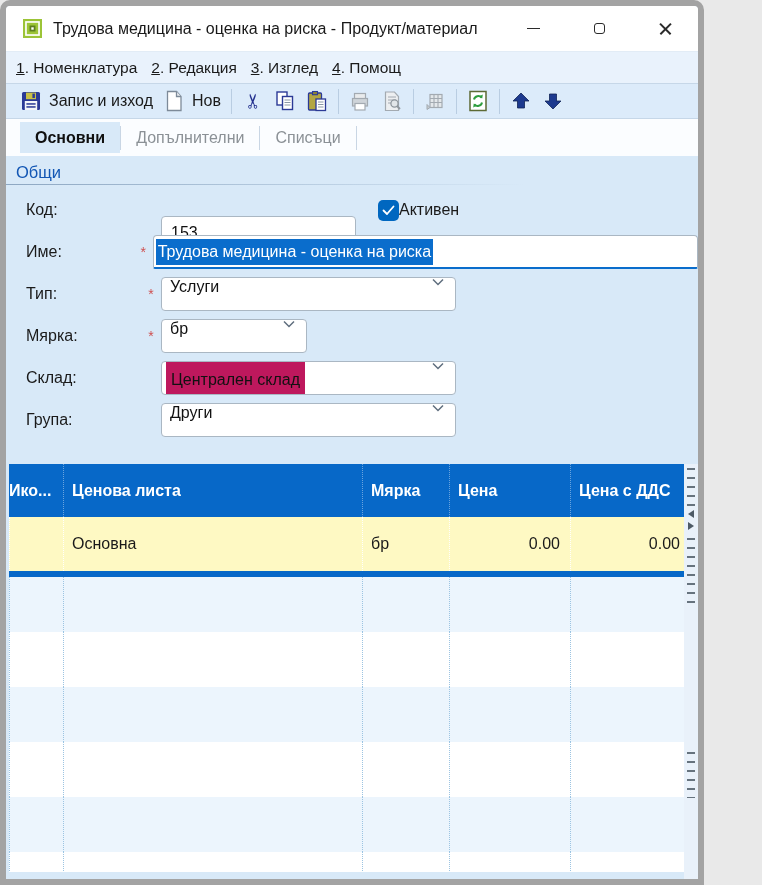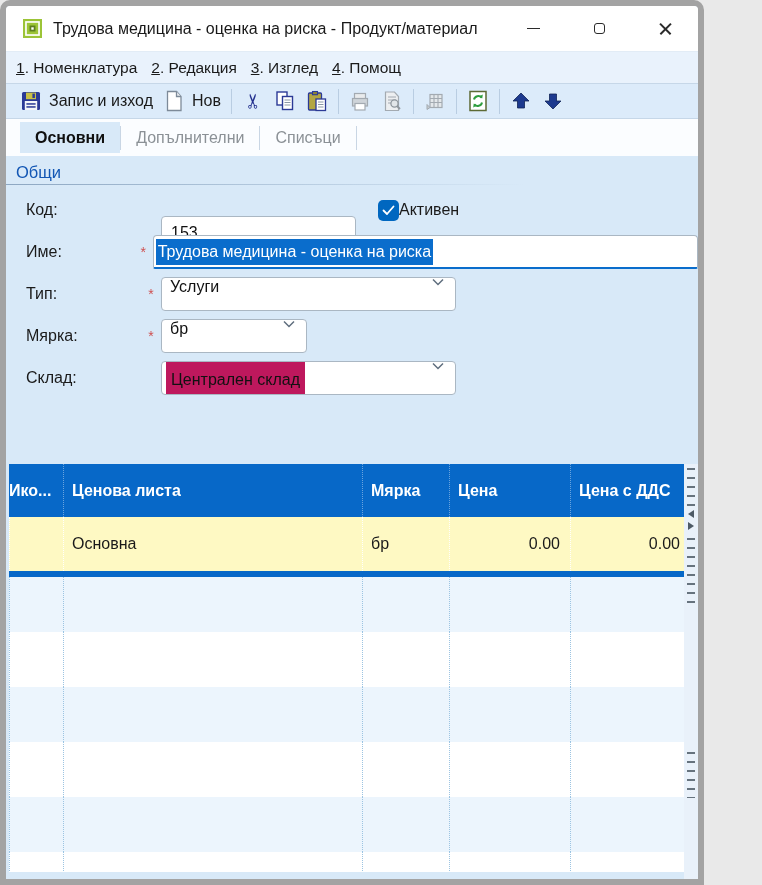--- a/index.html
+++ b/index.html
@@ -300,20 +300,30 @@
         <span class="f-label">Склад:</span>
         <span class="f-req"></span>
         <div class="combo w-lg tinted">
           <span class="value">Централен склад</span>
           <svg width="12" height="8" viewBox="0 0 12 8">
               <path d="M1 1.5l5 5 5-5" fill="none" stroke="#5f6e7e" stroke-width="1.5"></path>
             </svg>
         </div>
       </div>
 
+      <div class="form-row">
+        <span class="f-label">Група:</span>
+        <span class="f-req"></span>
+        <div class="combo w-lg">
+          <span class="value">Други</span>
+          <svg width="12" height="8" viewBox="0 0 12 8">
+              <path d="M1 1.5l5 5 5-5" fill="none" stroke="#5f6e7e" stroke-width="1.5"></path>
+            </svg>
+        </div>
+      </div>
 
     </div>
   </div>
 
   <div class="grid-wrap">
     <div class="g-header">
       <div class="g-cell c0">Ико...</div>
       <div class="g-cell c1">Ценова листа</div>
       <div class="g-cell c2">Мярка</div>
       <div class="g-cell c3 num">Цена</div>

